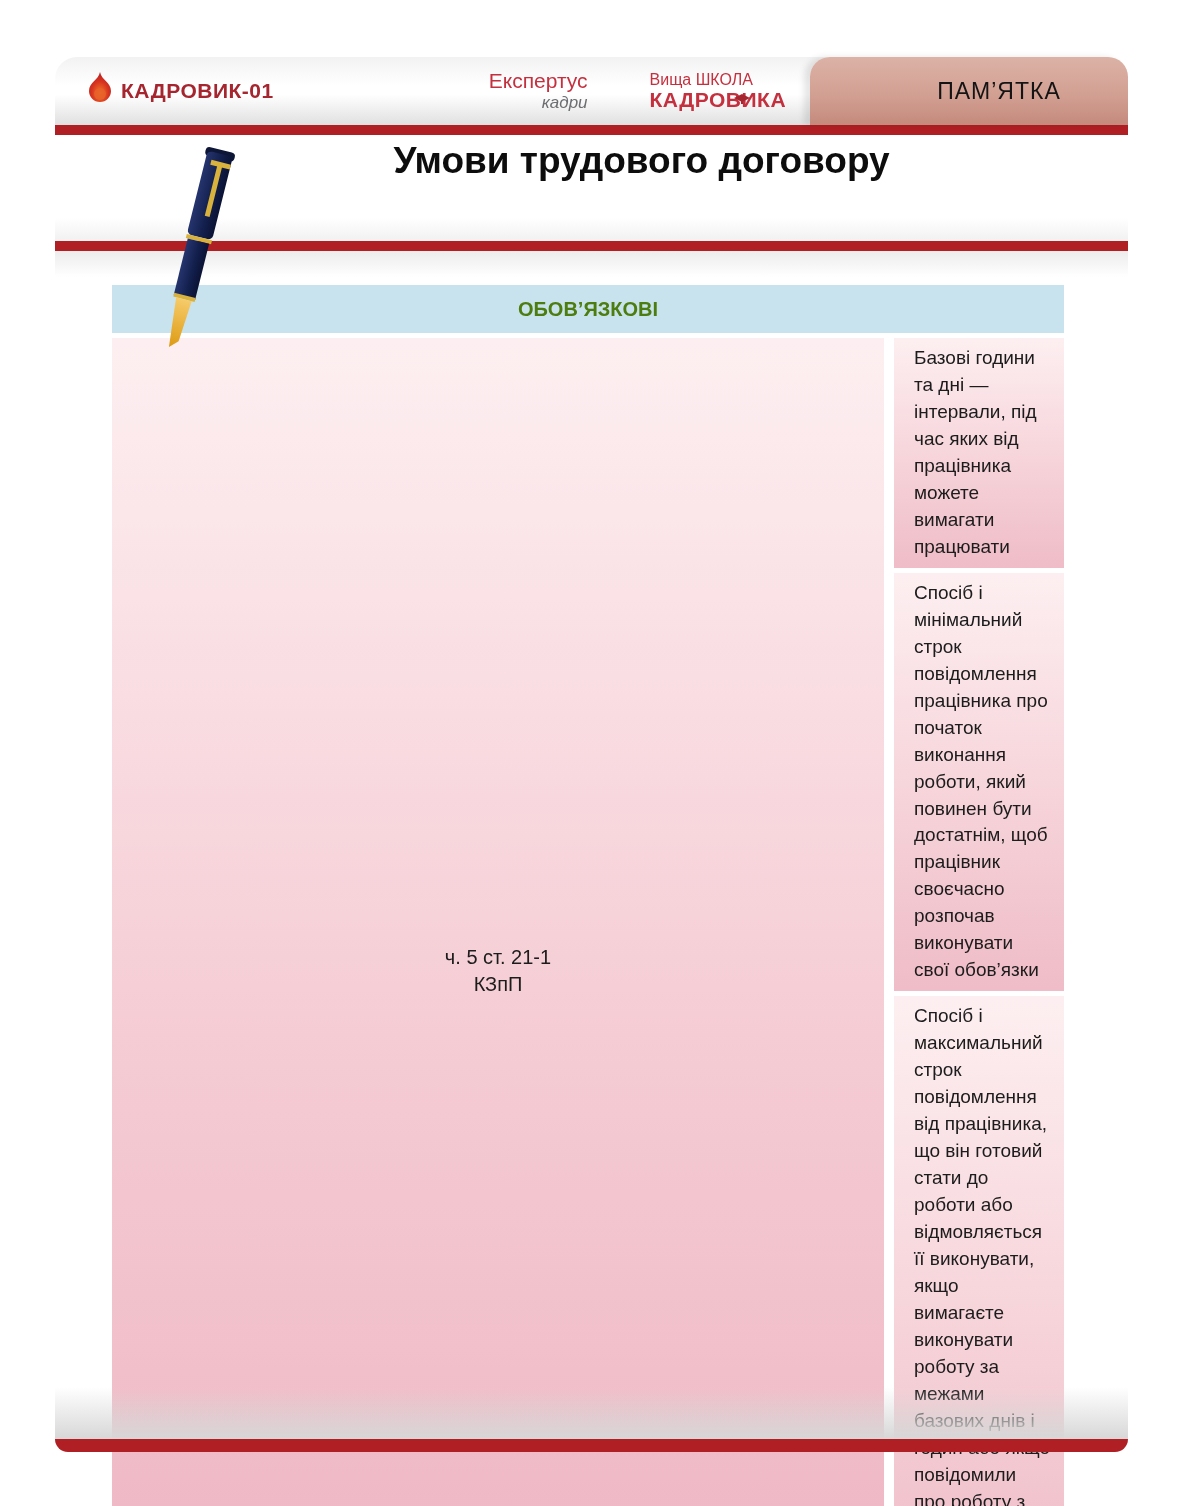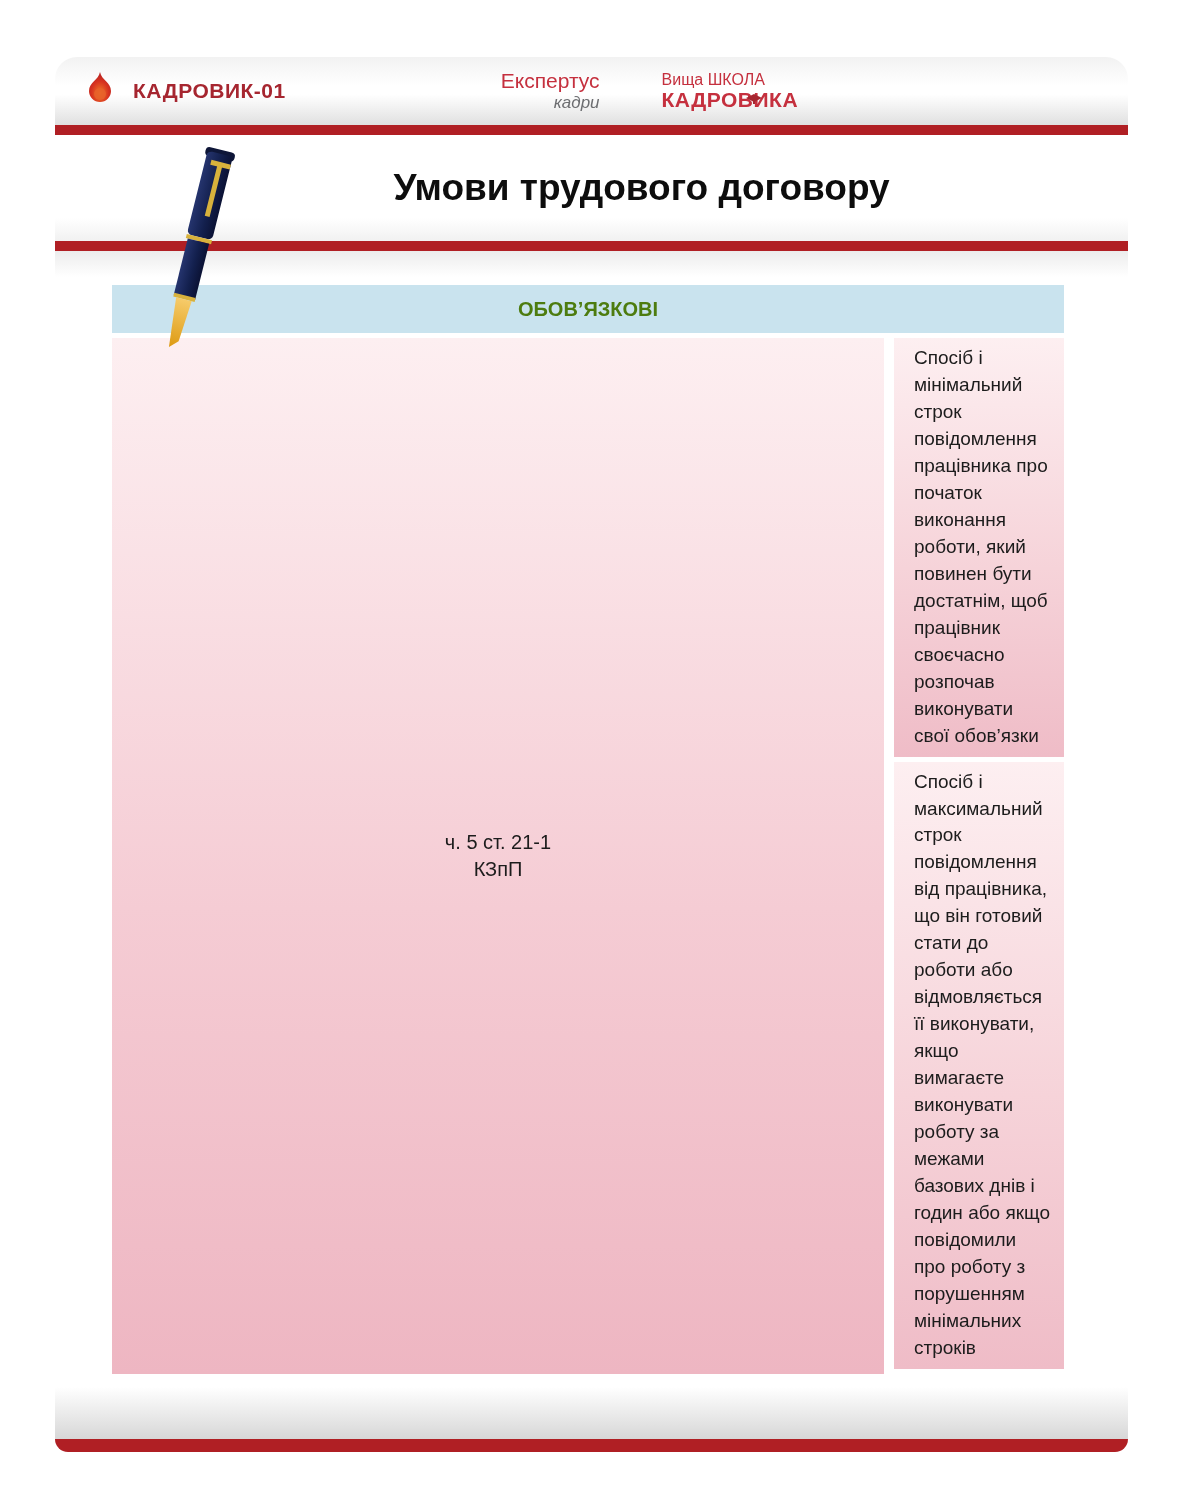--- a/index.html
+++ b/index.html
@@ -22,34 +22,34 @@
   }
   .badge-tab{
     position:absolute;right:0;top:0;width:318px;height:68px;
     background:linear-gradient(180deg,#dcb2a6 0%,#d2a093 55%,#c48a7c 100%);
     border-radius:20px 20px 0 0;
     display:flex;align-items:center;justify-content:center;
     font-size:23px;letter-spacing:1px;color:#141414;
     box-shadow:-6px 0 6px rgba(0,0,0,0.10);
     padding-left:60px;box-sizing:border-box;
   }
-  .brand-kadrovik{display:flex;align-items:center;gap:20px;margin-left:32px;}
+  .brand-kadrovik{display:flex;align-items:center;gap:8px;margin-left:32px;}
   .brand-kadrovik .txt{font-weight:bold;font-size:21px;letter-spacing:.5px;color:#a62630;}
   .brand-expertus{margin-left:215px;text-align:right;line-height:1.05;}
   .brand-expertus .l1{font-size:21px;color:#c5303e;}
   .brand-expertus .l2{font-size:17px;color:#6d6e71;margin-top:2px;font-style:italic;}
   .brand-school{margin-left:62px;line-height:1.1;position:relative;}
   .brand-school .l1{font-size:16px;color:#c5303e;}
   .brand-school .l2{font-size:21px;font-weight:bold;letter-spacing:.5px;color:#c5303e;}
   .cap-icon{position:absolute;left:84px;top:19px;}
   
   .red-line{height:10px;background:#b01f24;}
   
   .title-block{
-    height:106px;display:flex;flex-direction:column;justify-content:center;
+    height:106px;display:flex;flex-direction:row;justify-content:center;
     text-align:center;padding-left:100px;
     background:linear-gradient(180deg,#ffffff 0%,#ffffff 78%,#f1f1f1 100%);
   }
   .title-block .t{font-weight:bold;font-size:37px;line-height:1.4;color:#0d0d0d;}
   .pen{position:absolute;left:96px;top:88px;z-index:6;}
   
   .content{padding:34px 0 0 57px;background:linear-gradient(180deg,#ececec 0%,#ffffff 26px,#ffffff 100%);}
   .tbl{width:952px;}
   .section-header{
     height:48px;background:#c9e3ee;margin-bottom:5px;
@@ -107,20 +107,21 @@
         <div class="l1">Вища ШКОЛА</div>
         <div class="l2">КАДРОВИКА</div>
         <span class="cap-icon">
           <svg width="16" height="10" viewBox="0 0 16 10">
             <polygon points="8,0 16,4 8,8 0,4" fill="#a62630"></polygon>
               <rect x="7" y="6" width="2" height="4" fill="#a62630"></rect>
           </svg>
         </span>
       </div>
     </div>
+    <div class="badge-tab">ПАМ’ЯТКА</div>
   </div>
 
   <div class="red-line"></div>
 
   <div class="title-block">
     <div class="t">Умови трудового договору</div>
   </div>
 
   <div class="red-line"></div>
 
@@ -149,20 +150,21 @@
       </g>
     </svg>
   </div>
 
   <div class="content">
     <div class="tbl">
 
       <div class="section-header">ОБОВ’ЯЗКОВІ</div>
 
       <div class="ob-grid">
+        <div class="cell r1">Базові години та дні — інтервали, під час яких від працівника можете вимагати працювати</div>
         <div class="ref-cell">
           <span>ч. 5 ст. 21-1</span>
           <span>КЗпП</span>
         </div>
         <div class="cell r2">Спосіб і мінімальний строк повідомлення працівника про початок виконання роботи, який повинен бути достатнім, щоб працівник своєчасно розпочав виконувати свої обов’язки</div>
         <div class="cell r3">Спосіб і максимальний строк повідомлення від працівника, що він готовий стати до роботи або відмовляється її виконувати, якщо вимагаєте виконувати роботу за межами базових днів і годин або якщо повідомили про роботу з порушенням мінімальних строків</div>
       </div>
 
     </div>
   </div>

